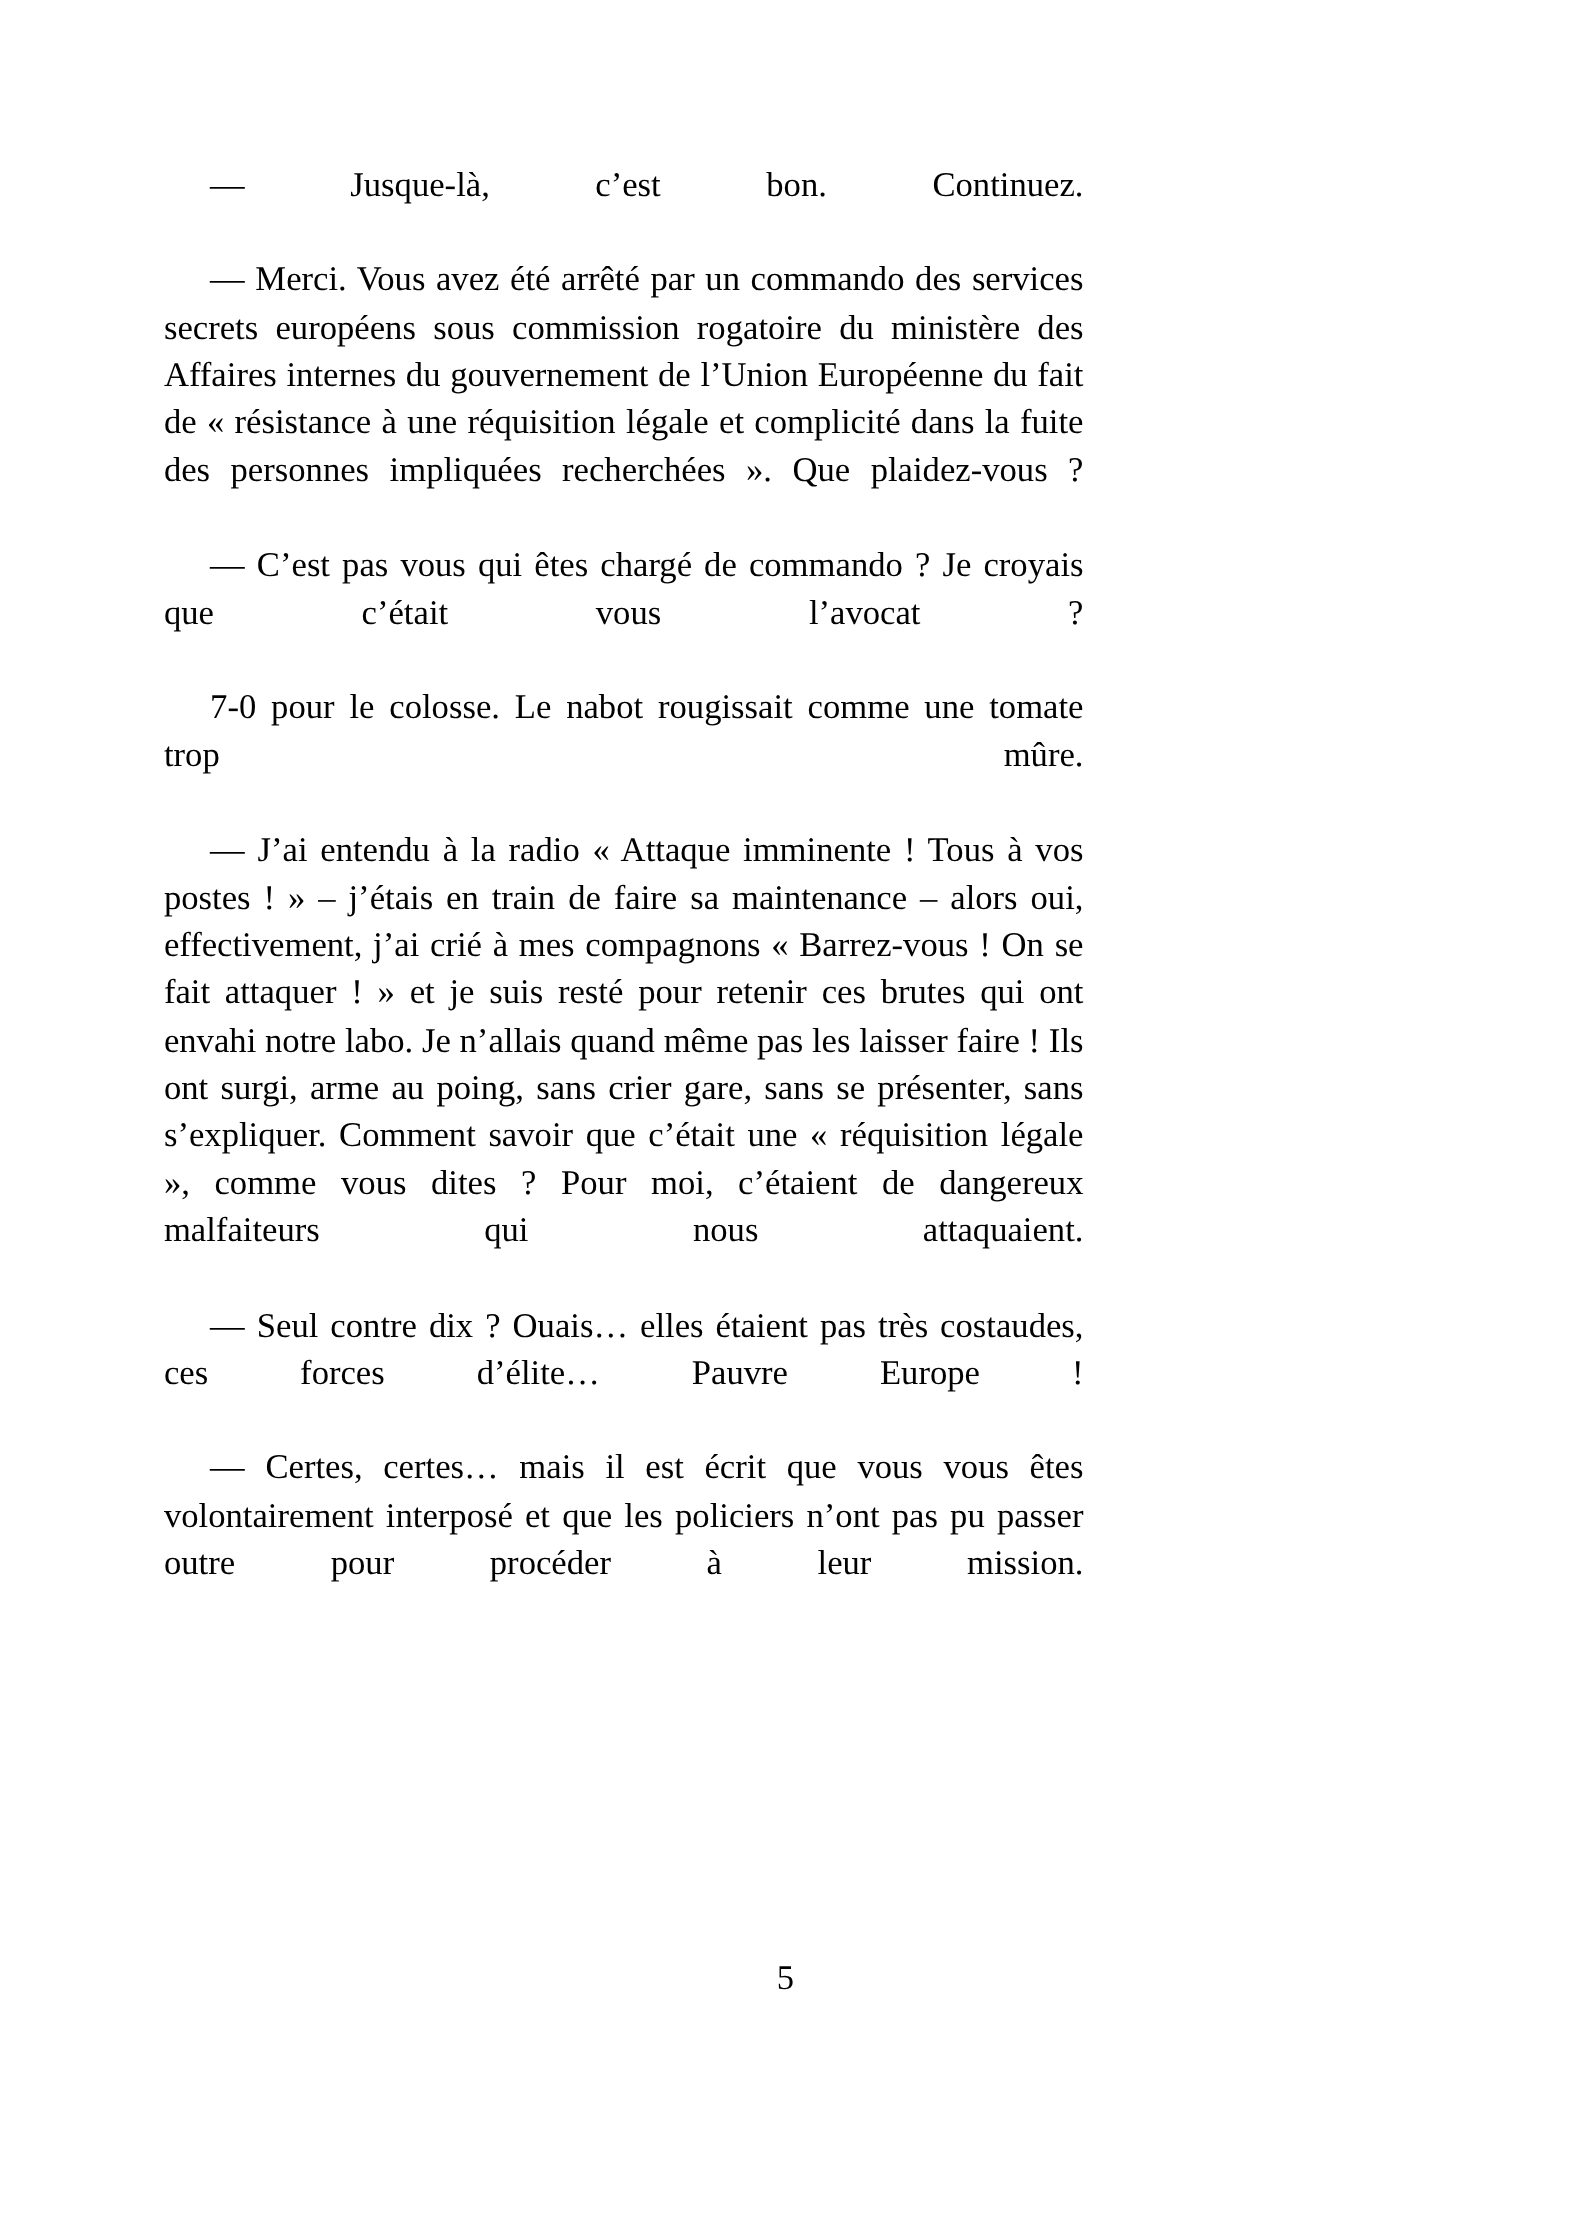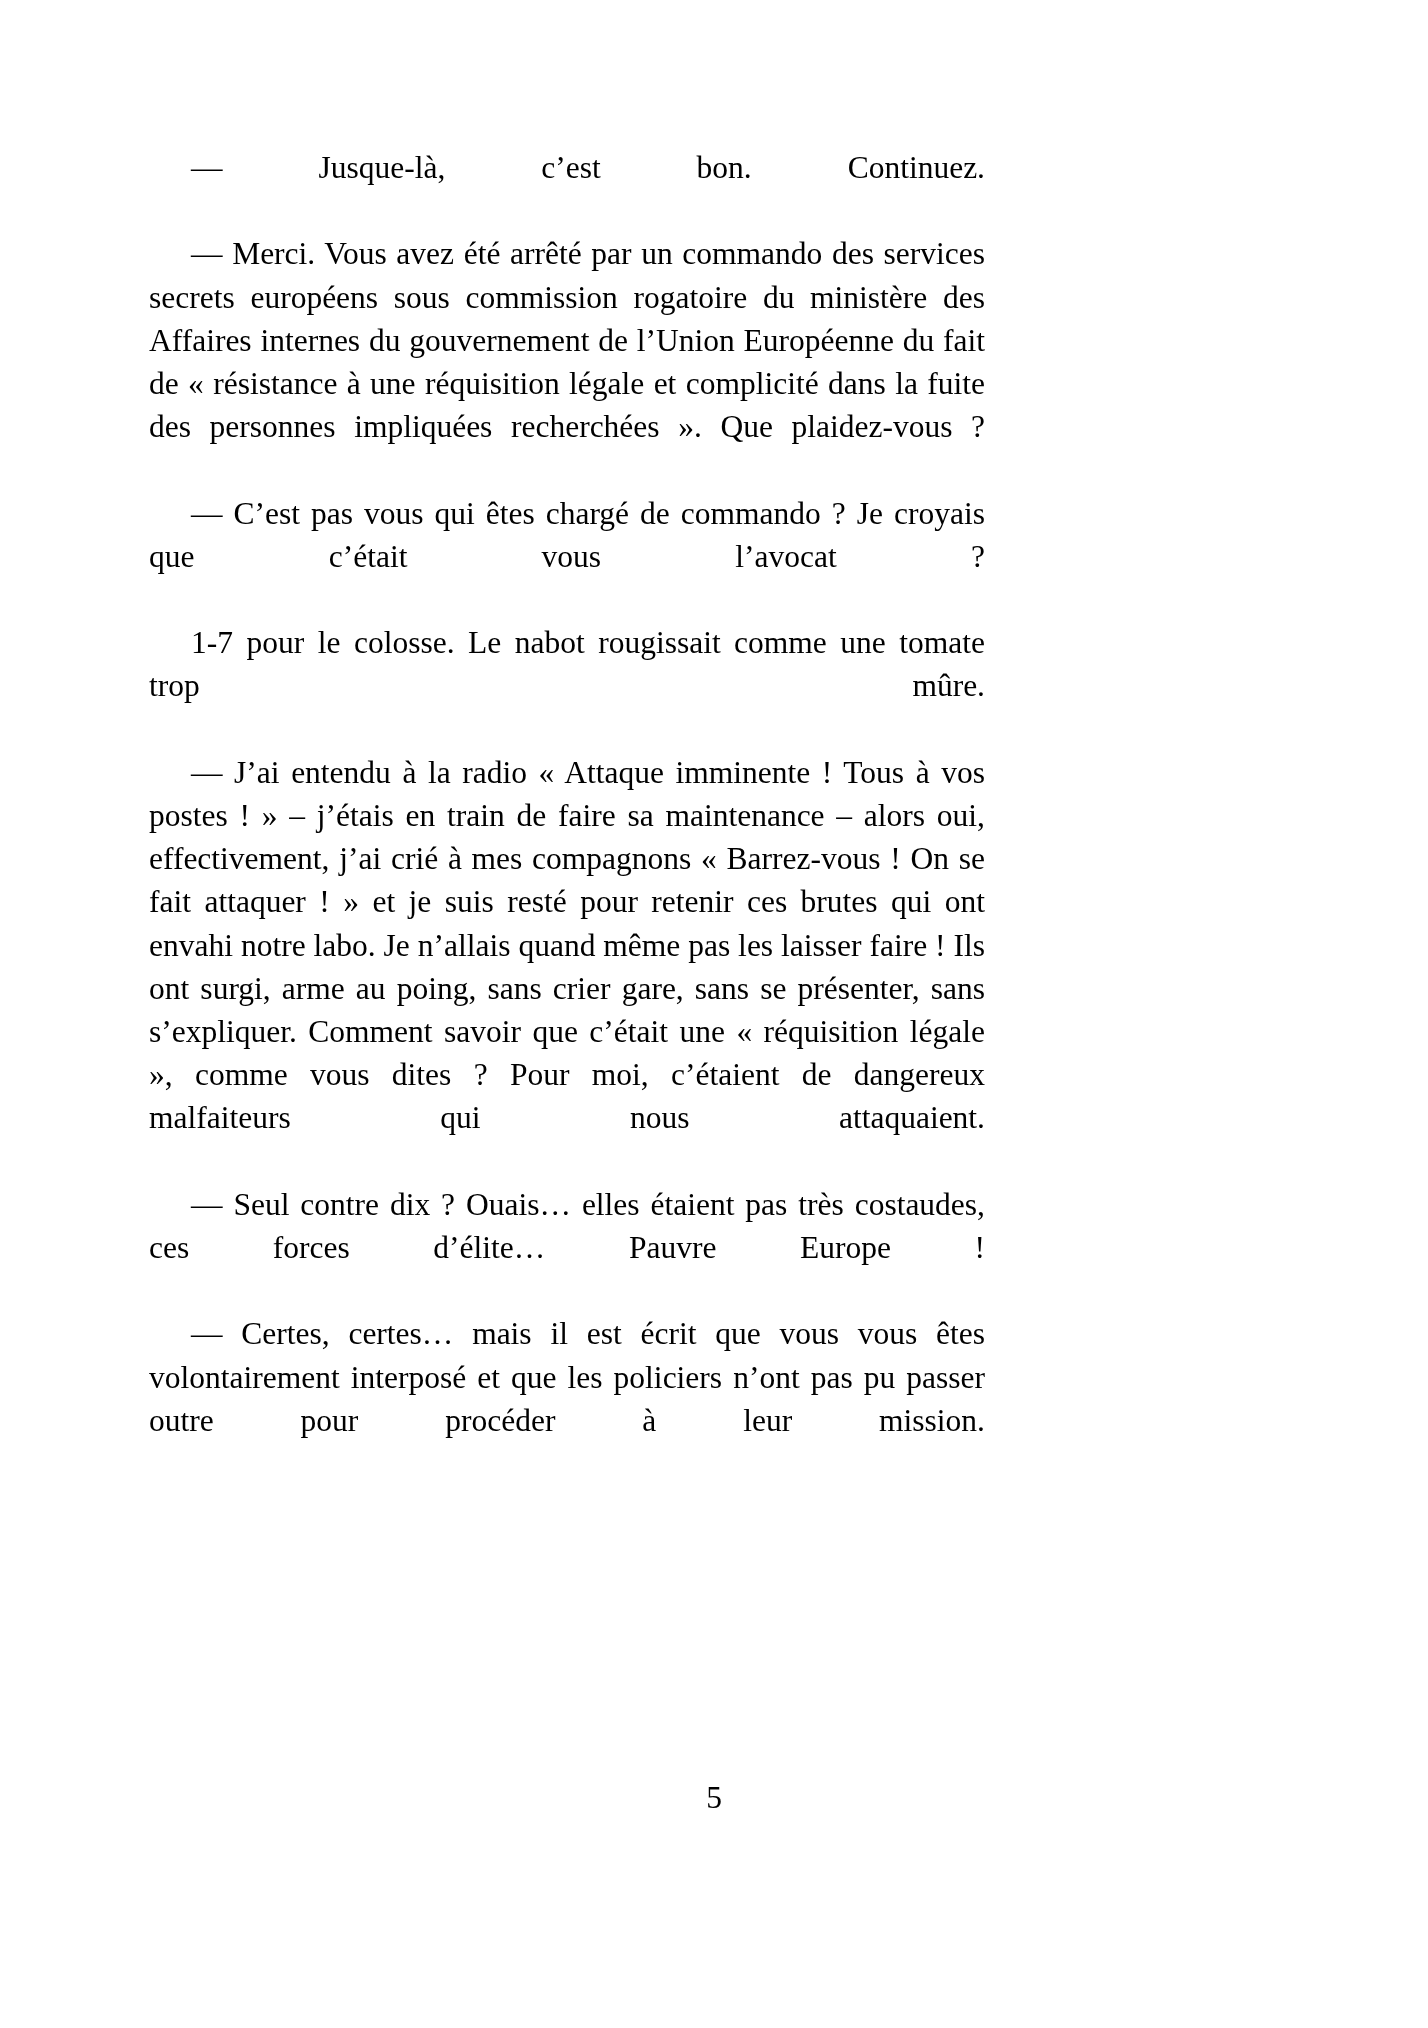--- a/index.html
+++ b/index.html
@@ -54,21 +54,21 @@
 </style>
 </head>
 <body>
 
 <div class="page">
 
   <div class="text-block">
     <p class="para">— Jusque-là, c’est bon. Continuez.</p>
     <p class="para">— Merci. Vous avez été arrêté par un commando des services secrets européens sous commission rogatoire du ministère des Affaires internes du gouvernement de l’Union Européenne du fait de « résistance à une réquisition légale et complicité dans la fuite des personnes impliquées recherchées ». Que plaidez-vous ?</p>
     <p class="para">— C’est pas vous qui êtes chargé de commando ? Je croyais que c’était vous l’avocat ?</p>
-    <p class="para">1-7 pour le colosse. Le nabot rougissait comme une tomate trop mûre.</p>
+    <p class="para">7-0 pour le colosse. Le nabot rougissait comme une tomate trop mûre.</p>
     <p class="para">— J’ai entendu à la radio « Attaque imminente ! Tous à vos postes ! » – j’étais en train de faire sa maintenance – alors oui, effectivement, j’ai crié à mes compagnons « Barrez-vous ! On se fait attaquer ! » et je suis resté pour retenir ces brutes qui ont envahi notre labo. Je n’allais quand même pas les laisser faire ! Ils ont surgi, arme au poing, sans crier gare, sans se présenter, sans s’expliquer. Comment savoir que c’était une « réquisition légale », comme vous dites ? Pour moi, c’étaient de dangereux malfaiteurs qui nous attaquaient.</p>
     <p class="para">— Seul contre dix ? Ouais… elles étaient pas très costaudes, ces forces d’élite… Pauvre Europe !</p>
     <p class="para">— Certes, certes… mais il est écrit que vous vous êtes volontairement interposé et que les policiers n’ont pas pu passer outre pour procéder à leur mission.</p>
   </div>
 
   <div class="folio">5</div>
 
 </div>
 
 </body></html>

